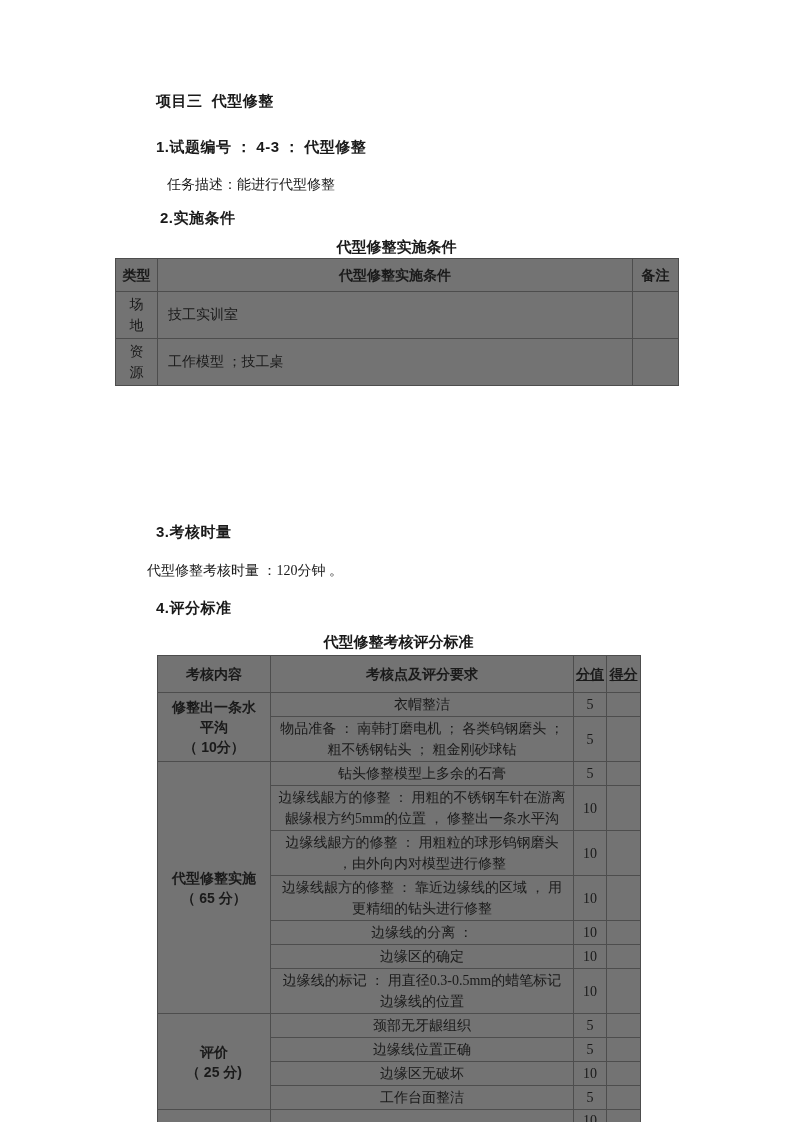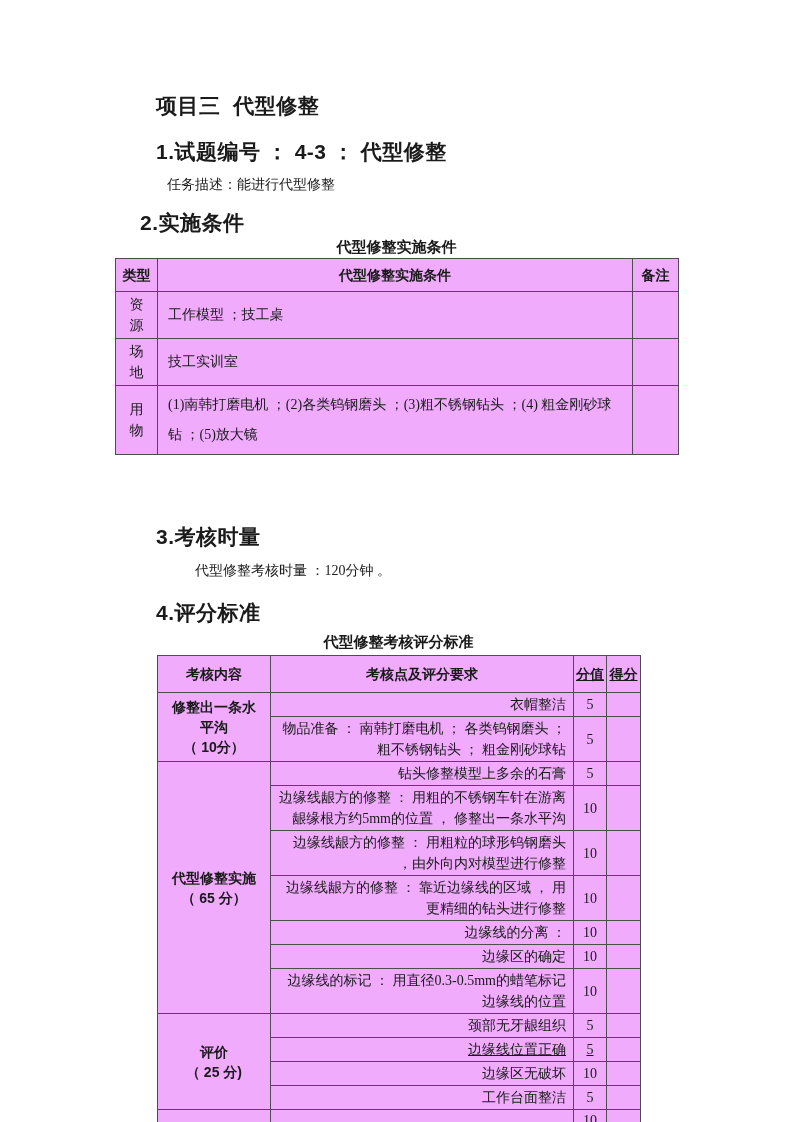--- a/index.html
+++ b/index.html
@@ -8,35 +8,35 @@
     width: 793px; height: 1122px;
     position: relative;
     font-family: "Liberation Serif", serif;
     color: #1a1a1a;
     overflow: hidden;
   }
   .abs { position: absolute; }
   .h-bold {
     font-family: "Liberation Sans", sans-serif;
     font-weight: bold;
-    font-size: 21px;
+    font-size: 15px;
     letter-spacing: 0.5px;
     white-space: pre;
   }
   .body-line { font-size: 14px; white-space: pre; }
   .tbl-caption {
     font-family: "Liberation Sans", sans-serif;
     font-weight: bold;
     font-size: 15px;
     text-align: center;
   }
   table {
     border-collapse: collapse;
     table-layout: fixed;
-    background: #f0abfc;
+    background: #737373;
     padding-left: 41px;
   }
   td, th {
     border: 1px solid #4d4d4d;
     font-size: 14px;
     vertical-align: middle;
     overflow: hidden;
   }
   th {
     font-family: "Liberation Sans", sans-serif;
@@ -63,78 +63,73 @@
   
   .t2 { width: 483px; }
   .t2 .g-cell {
     font-family: "Liberation Sans", sans-serif;
     font-weight: bold;
     text-align: center;
     line-height: 20px;
     padding: 2px 8px;
   }
   .t2 .c-text {
-    text-align: right;
+    text-align: center;
     padding: 1px 7px;
     line-height: 21px;
   }
   .t2 .c-score, .t2 .c-earned {
     text-align: center;
     word-break: break-all;
     line-height: 19px;
     padding: 1px 6px;
   }
   .t2 th.th-narrow { word-break: break-all; text-decoration: underline; }
 </style>
 </head>
 <body>
 
 <div class="abs h-bold" style="left:156px; top:92px;">项目三  代型修整</div>
 
 <div class="abs h-bold" style="left:156px; top:138px;">1.试题编号 ： 4-3 ： 代型修整</div>
 
 <div class="abs body-line" style="left:167px; top:176px;">任务描述：能进行代型修整</div>
 
-<div class="abs h-bold" style="left:140px; top:209px;">2.实施条件</div>
+<div class="abs h-bold" style="left:160px; top:209px;">2.实施条件</div>
 
 <div class="abs tbl-caption" style="left:115px; top:238px; width:563px;">代型修整实施条件</div>
 
 <table class="abs t1" style="left:115px; top:258px;">
   <colgroup>
       <col style="width:42px">
       <col style="width:475px">
       <col style="width:46px">
     </colgroup>
   <tbody>
       <tr style="height:33px;">
     <th style="word-break:break-all;">类型</th>
     <th>代型修整实施条件</th>
     <th>备注</th>
   </tr>
+  <tr style="height:42px;">
+    <td class="c-type">场地</td>
+    <td class="c-cond">技工实训室</td>
+    <td class="c-note"></td>
+  </tr>
   <tr style="height:40px;">
     <td class="c-type">资源</td>
     <td class="c-cond">工作模型 ；技工桌</td>
     <td class="c-note"></td>
   </tr>
-  <tr style="height:42px;">
-    <td class="c-type">场地</td>
-    <td class="c-cond">技工实训室</td>
-    <td class="c-note"></td>
-  </tr>
-  <tr style="height:63px;">
-    <td class="c-type">用物</td>
-    <td class="c-cond">(1)南韩打磨电机 ；(2)各类钨钢磨头 ；(3)粗不锈钢钻头 ；(4) 粗金刚砂球钻 ；(5)放大镜</td>
-    <td class="c-note"></td>
-  </tr>
 </tbody>
   </table>
 
 <div class="abs h-bold" style="left:156px; top:523px;">3.考核时量</div>
 
-<div class="abs body-line" style="left:147px; top:562px;margin-left:48px;">代型修整考核时量 ：120分钟 。</div>
+<div class="abs body-line" style="left:147px; top:562px;">代型修整考核时量 ：120分钟 。</div>
 
 <div class="abs h-bold" style="left:156px; top:599px;">4.评分标准</div>
 
 <div class="abs tbl-caption" style="left:157px; top:633px; width:483px;">代型修整考核评分标准</div>
 
 <table class="abs t2" style="left:157px; top:655px;">
   <colgroup>
       <col style="width:113px">
       <col style="width:303px">
       <col style="width:33px">
@@ -205,21 +200,21 @@
 
   <tr style="height:21px;">
     <td class="g-cell" rowspan="4">
       <div>评价</div>
       <div>（ 25 分)</div>
     </td>
     <td class="c-text">颈部无牙龈组织</td>
     <td class="c-score">5</td>
     <td class="c-earned"></td>
   </tr>
-  <tr style="height:21px;text-decoration:underline;">
+  <tr style="height:21px;">
     <td class="c-text">边缘线位置正确</td>
     <td class="c-score">5</td>
     <td class="c-earned"></td>
   </tr>
   <tr style="height:21px;">
     <td class="c-text">边缘区无破坏</td>
     <td class="c-score">10</td>
     <td class="c-earned"></td>
   </tr>
   <tr style="height:21px;margin-top:20px;">

